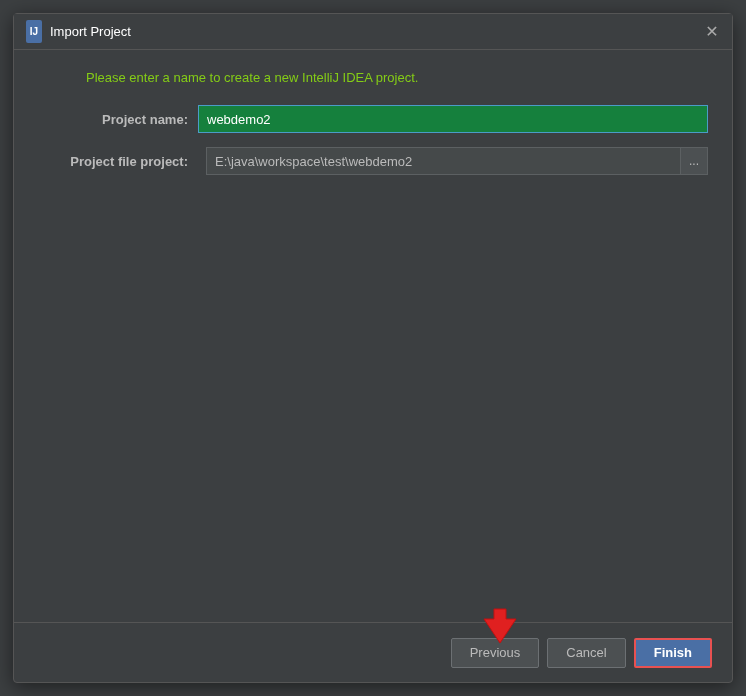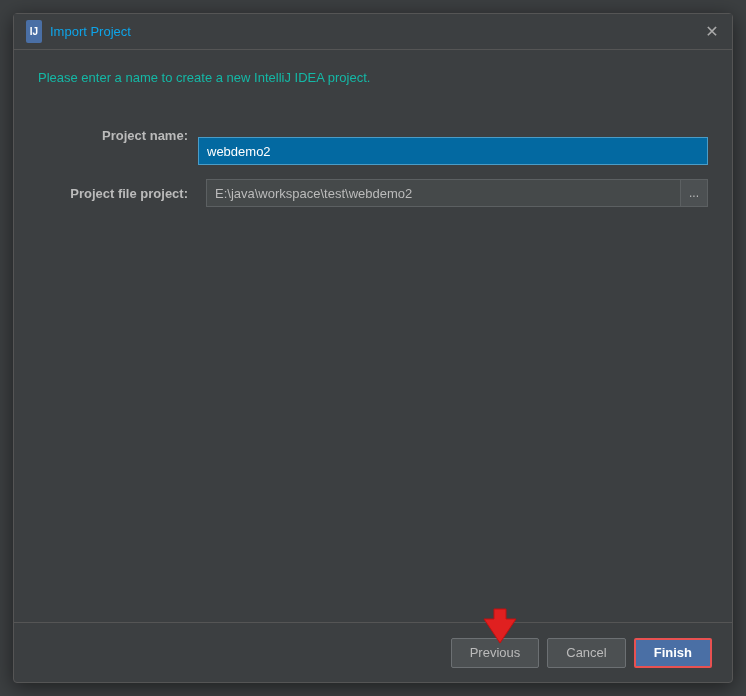--- a/index.html
+++ b/index.html
@@ -56,21 +56,21 @@
       display: flex;
       align-items: center;
       justify-content: center;
       font-size: 10px;
       color: white;
       font-weight: bold;
       flex-shrink: 0;
     }
 
     .title-text {
-      color: #0ea5e9;
+      color: #ffffff;
       font-size: 13px;
     }
 
     .close-btn {
       width: 16px;
       height: 16px;
       cursor: pointer;
       display: flex;
       align-items: center;
       justify-content: center;
@@ -82,23 +82,24 @@
       padding: 0;
     }
 
     .dialog-content {
       flex: 1;
       padding: 20px 24px;
       overflow: hidden;
     }
 
     .description {
-      color: #14b8a6;
+      color: #84cc16;
       font-size: 13px;
       margin-bottom: 20px;
+      margin-left: 48px;
     }
 
     .form-row {
       display: flex;
       align-items: center;
       margin-bottom: 14px;
     }
 
     .form-label {
       color: #bbbbbb;
@@ -115,24 +116,23 @@
       background: #45494a;
       border: 1px solid #5c6062;
       color: #bbbbbb;
       font-size: 13px;
       padding: 4px 8px;
       height: 28px;
       outline: none;
     }
 
     .form-input.selected {
-      background: #0369a1;
+      background: #15803d;
       border-color: #4a9cc7;
       color: #ffffff;
-      margin-top: 32px;
     }
 
     .input-with-browse {
       display: flex;
       flex: 1;
       padding-left: 8px;
     }
 
     .input-with-browse .form-input {
       flex: 1;

